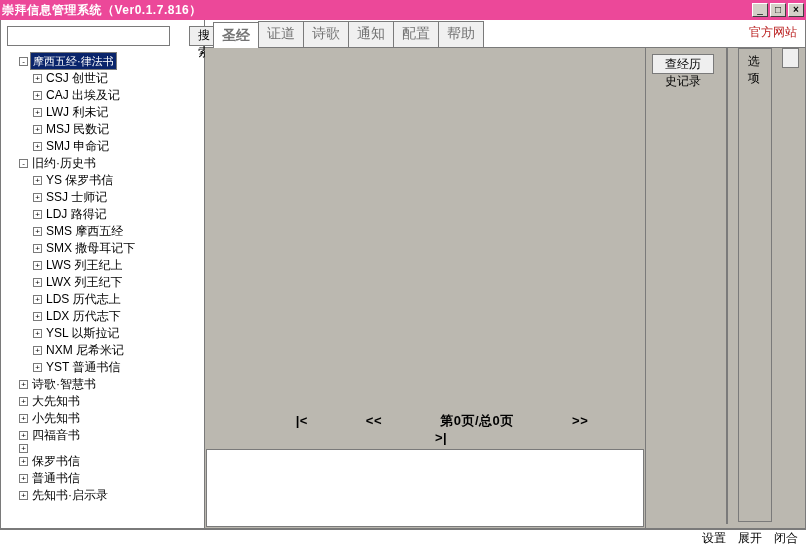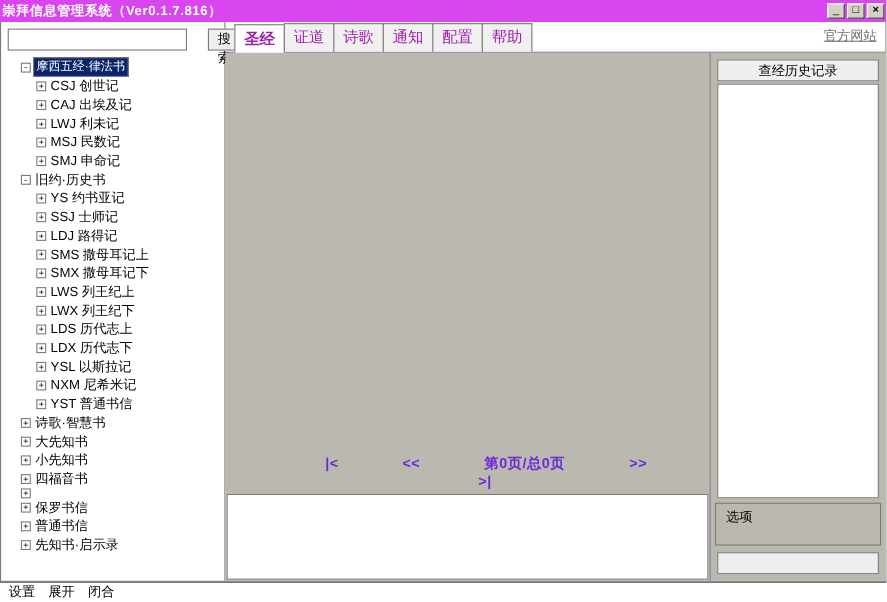--- a/index.html
+++ b/index.html
@@ -1,62 +1,62 @@
 <!DOCTYPE html>
 <html><head>
 <meta charset="utf-8">
 <style>
   * { box-sizing: border-box; font-family: "Microsoft YaHei", SimSun, Arial, sans-serif; }
   body { margin:0; width:806px; height:547px; background:#fff; overflow:hidden; font-size:12px; color:#000; }
   
-  .titlebar { background:#d946ef; color:#fff; height:20px; display:flex; align-items:center; padding:0 2px; }
+  .titlebar { background:#ec4899; color:#fff; height:20px; display:flex; align-items:center; padding:0 2px; }
   .titlebar .title { flex:1; font-size:12px; font-weight:bold; letter-spacing:.5px; }
   .winbtn { width:16px; height:14px; background:#d4d0c8; border:1px solid #fff; border-right-color:#404040; border-bottom-color:#404040; color:#000; font-size:10px; line-height:12px; text-align:center; margin-left:2px; cursor:pointer; font-family:Arial; }
   .winbtn.close { font-weight:bold; }
   
   .app { display:flex; height:509px; border:1px solid #7a7a7a; border-top:none; }
   .sidebar { width:204px; border-right:1px solid #7a7a7a; display:flex; flex-direction:column; }
   .searchrow { display:flex; padding:6px 6px 4px; gap:19px; }
   .searchrow input { flex:1; height:20px; border:1px solid #7a7a7a; padding:0 3px; font-size:12px; }
   .searchrow button { height:20px; padding:0 8px; border:1px solid #7a7a7a; background:#efefef; cursor:pointer; font-size:12px; }
   .tree { flex:1; overflow:auto; padding:2px 4px 4px; font-size:12px; line-height:17px; }
   .tnode { display:flex; align-items:center; gap:2px; white-space:nowrap; cursor:default; }
   .indent1 { padding-left:14px; } .indent2 { padding-left:28px; }
   .expander { width:9px; height:9px; border:1px solid #7a7a7a; display:inline-flex; align-items:center; justify-content:center; font-size:8px; line-height:7px; cursor:pointer; font-family:Arial; }
   .lbl { padding:0 2px; }
   .lbl.sel { background:#09246b; color:#fff; }
   
   .right { flex:1; display:flex; flex-direction:column; position:relative; }
   .toprow { height:28px; display:flex; align-items:flex-end; padding:0 8px; border-bottom:1px solid #7a7a7a; }
   .tabs { display:flex; gap:0; }
-  .tab { padding:3px 8px 3px; border:1px solid #7a7a7a; border-bottom:none; background:#f0f0f0; color:#a21caf; font-size:14px; cursor:pointer; margin-right:-1px; position:relative; }
+  .tab { padding:3px 8px 3px; border:1px solid #7a7a7a; border-bottom:none; background:#f0f0f0; color:#737373; font-size:14px; cursor:pointer; margin-right:-1px; position:relative; }
   .tab.active { background:#fff; font-weight:bold; top:1px; padding-top:4px; }
-  .officiallink { color:#737373; font-size:12px; padding:2px 0 6px; cursor:pointer; text-decoration:underline; }
+  .officiallink { color:#b91c1c; font-size:12px; padding:2px 0 6px; cursor:pointer; }
   .officialwrap { position:absolute; right:8px; top:4px; }
   .content { flex:1; display:flex; }
   .main { flex:1; background:#bbb8b0; display:flex; flex-direction:column; }
   .viewer { flex:1; }
-  .navrow { text-align:center; padding:3px 0; font-size:13px; letter-spacing:.5px; color:#6d28d9; font-weight:bold;margin-left:32px; }
+  .navrow { text-align:center; padding:3px 0; font-size:13px; letter-spacing:.5px; color:#000000; font-weight:bold;margin-left:32px; }
   .navrow .navbtn { display:inline-block; width:68px; text-align:center; cursor:pointer; }
   .navrow .pageinfo { display:inline-block; width:130px; }
   .bottomtext { height:78px; background:#fff; border:1px solid #7a7a7a; margin:1px; }
-  .rightcol { width:160px; background:#bbb8b0; border-left:1px solid #7a7a7a; display:flex; flex-direction:column; }
+  .rightcol { width:160px; background:#bbb8b0; border-left:1px solid #7a7a7a; display:flex; }
   .histbtn { margin:6px 6px 2px; height:20px; border:1px solid #7a7a7a; background:#efefef; cursor:pointer; font-size:12px; }
   .histbox { flex:1; margin:0 6px 4px; background:#fff; border:1px solid #7a7a7a; }
   .optgroup { margin:0 4px 6px; border:1px solid #7a7a7a; background:#bbb8b0; padding:14px 6px 6px; font-size:12px; position:relative; }
   .optgroup .legend { position:relative; top:-10px; background:#bbb8b0; padding:0 3px; display:inline-block; }
   .optrow { display:flex; align-items:center; gap:4px; margin-top:-6px; }
   .optrow + .optrow { margin-top:4px; }
   .chk { width:12px; height:12px; border:1px solid #555; background:#fff; display:inline-block; cursor:pointer; }
   .sel { height:18px; font-size:11px; border:1px solid #7a7a7a; }
   .selectbox { width:46px; height:18px; border:1px solid #7a7a7a; background:#fff; display:inline-flex; align-items:center; padding:0 2px; font-size:11px; position:relative; cursor:pointer; }
   .selectbox .arrow { position:absolute; right:0; top:0; width:14px; height:100%; background:#d4d0c8; border-left:1px solid #7a7a7a; display:flex; align-items:center; justify-content:center; font-size:8px; }
   .okbtn { margin:0 6px 6px; height:20px; border:1px solid #7a7a7a; background:#efefef; cursor:pointer; font-size:12px; }
   
-  .status { height:18px; border-top:1px solid #7a7a7a; display:flex; align-items:center; font-size:12px; padding:0 8px; gap:12px; }
+  .status { height:18px; border-top:1px solid #7a7a7a; display:flex; align-items:center; font-size:12px; padding:0 8px; gap:12px;justify-content:flex-end; }
   .status span { cursor:pointer; }
 </style>
 </head>
 <body>
 
 <div class="titlebar">
   <span class="title">崇拜信息管理系统（Ver0.1.7.816）</span>
   <span class="winbtn">_</span>
   <span class="winbtn">□</span>
   <span class="winbtn close">×</span>
@@ -92,33 +92,33 @@
         <div class="tnode indent2">
           <span class="expander">+</span>
           <span class="lbl">SMJ 申命记</span>
         </div>
         <div class="tnode indent1">
           <span class="expander">-</span>
           <span class="lbl">旧约·历史书</span>
         </div>
         <div class="tnode indent2">
           <span class="expander">+</span>
-          <span class="lbl">YS 约书亚记</span>
+          <span class="lbl">YS 保罗书信</span>
         </div>
         <div class="tnode indent2">
           <span class="expander">+</span>
           <span class="lbl">SSJ 士师记</span>
         </div>
         <div class="tnode indent2">
           <span class="expander">+</span>
           <span class="lbl">LDJ 路得记</span>
         </div>
         <div class="tnode indent2">
           <span class="expander">+</span>
-          <span class="lbl">SMS 撒母耳记上</span>
+          <span class="lbl">SMS 摩西五经</span>
         </div>
         <div class="tnode indent2">
           <span class="expander">+</span>
           <span class="lbl">SMX 撒母耳记下</span>
         </div>
         <div class="tnode indent2">
           <span class="expander">+</span>
           <span class="lbl">LWS 列王纪上</span>
         </div>
         <div class="tnode indent2">

